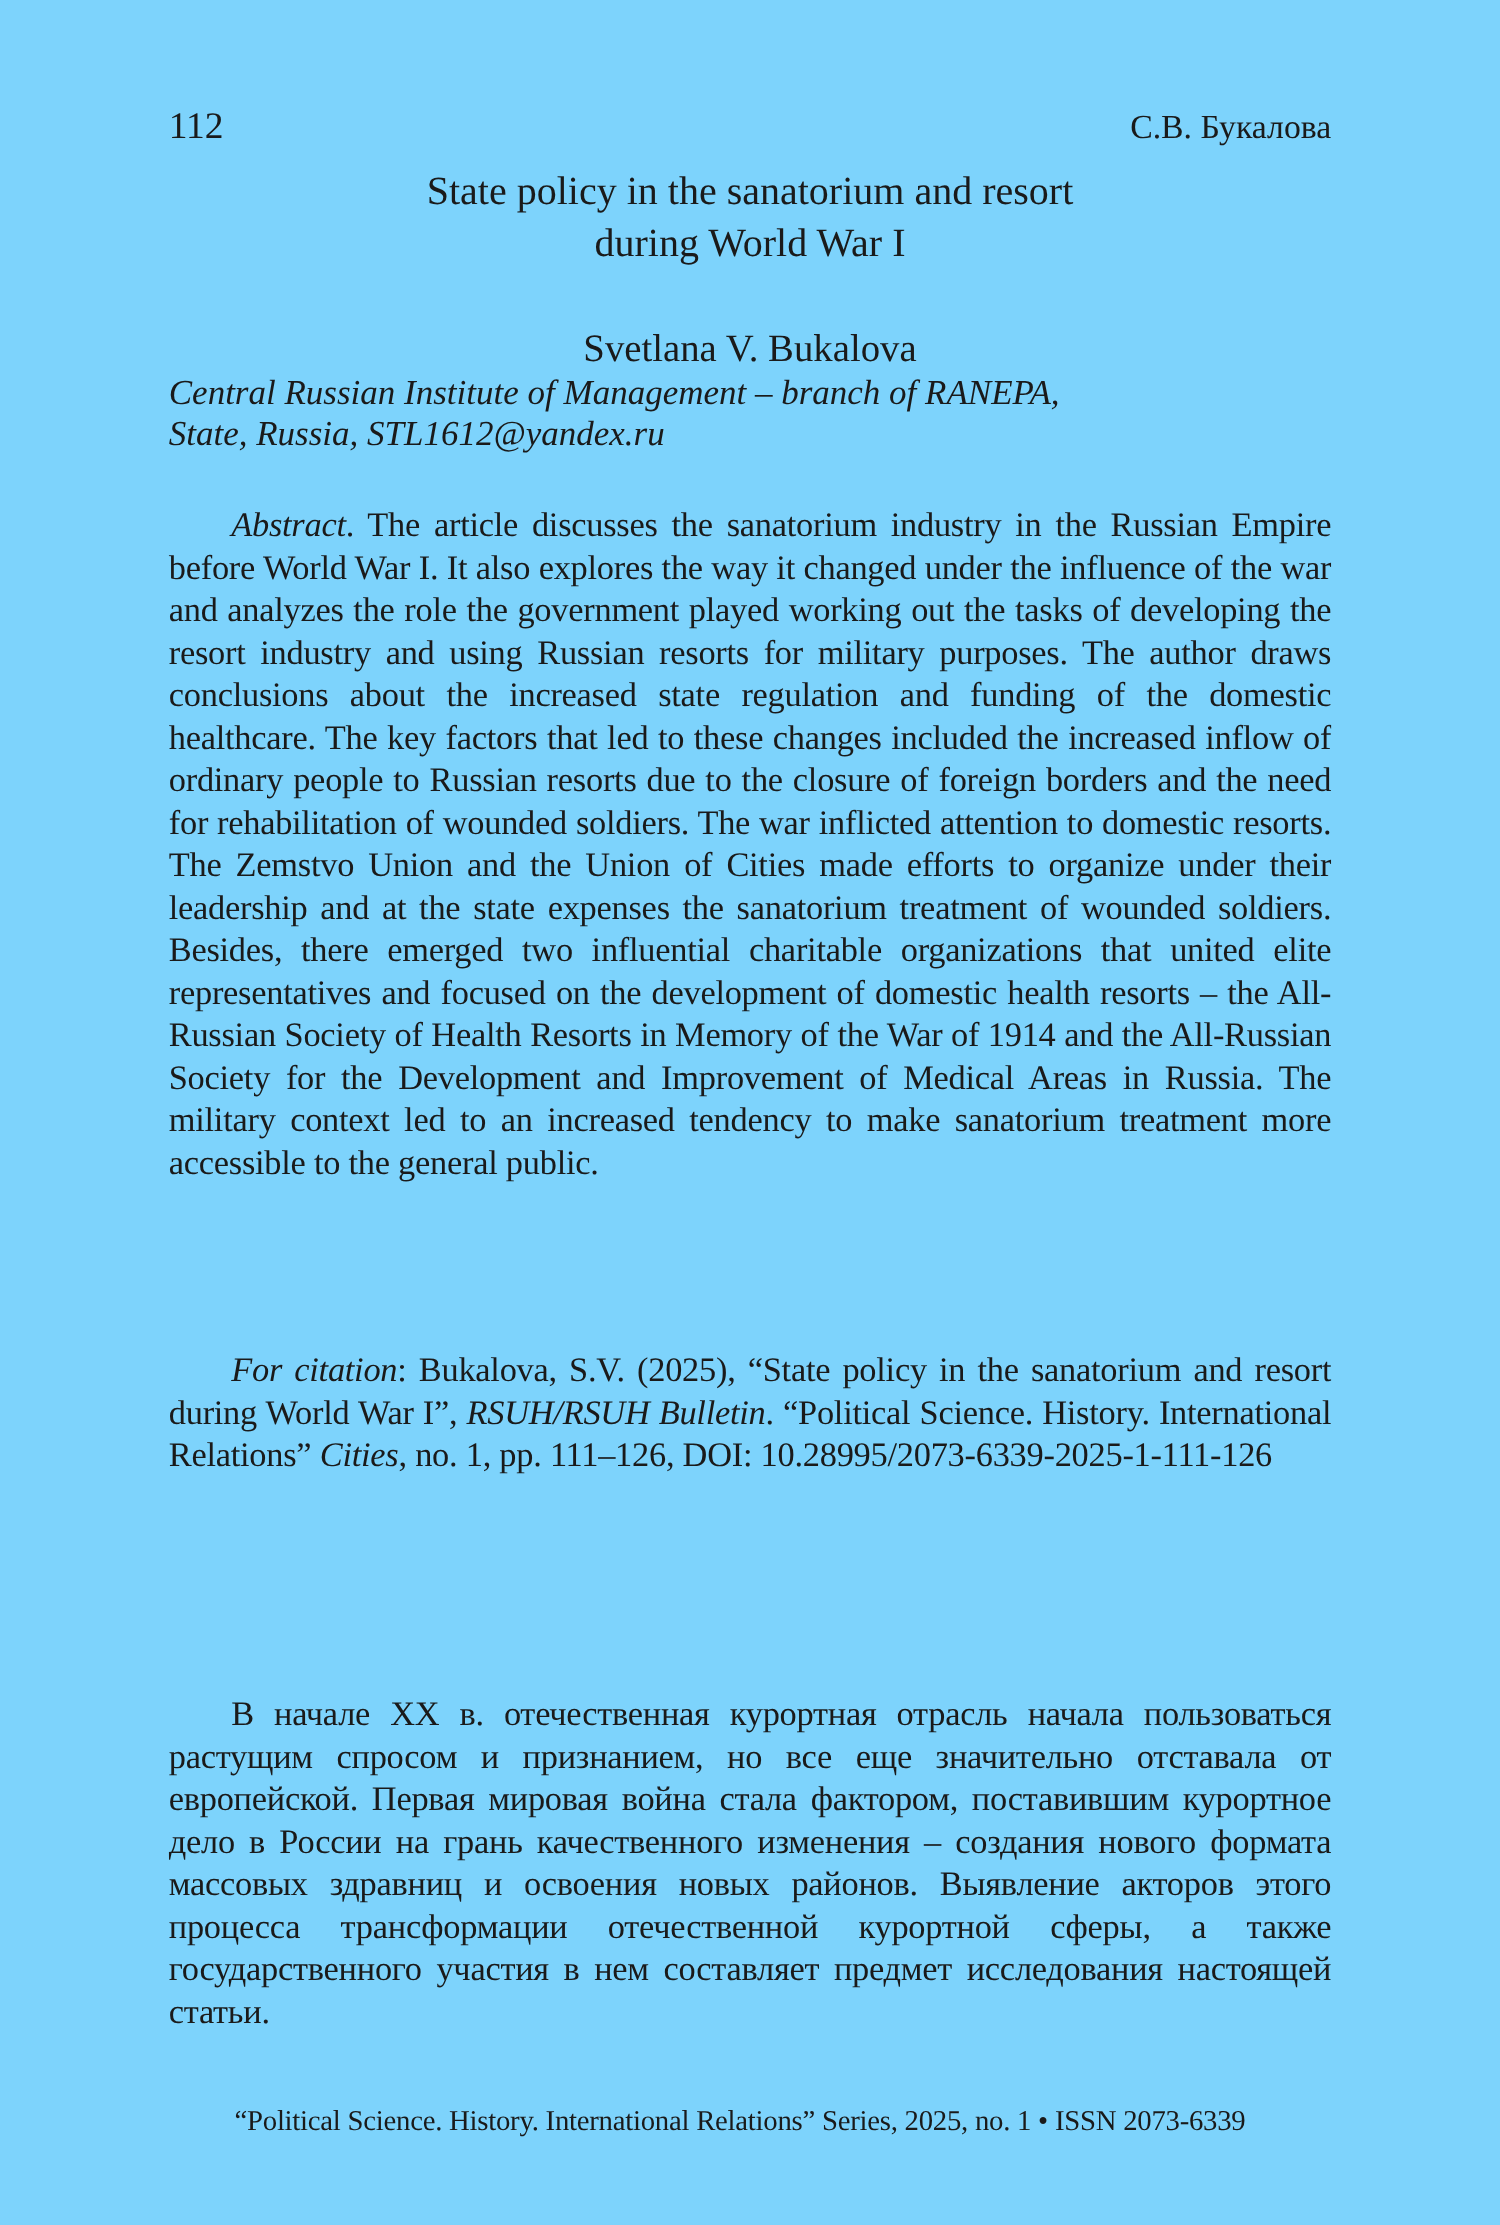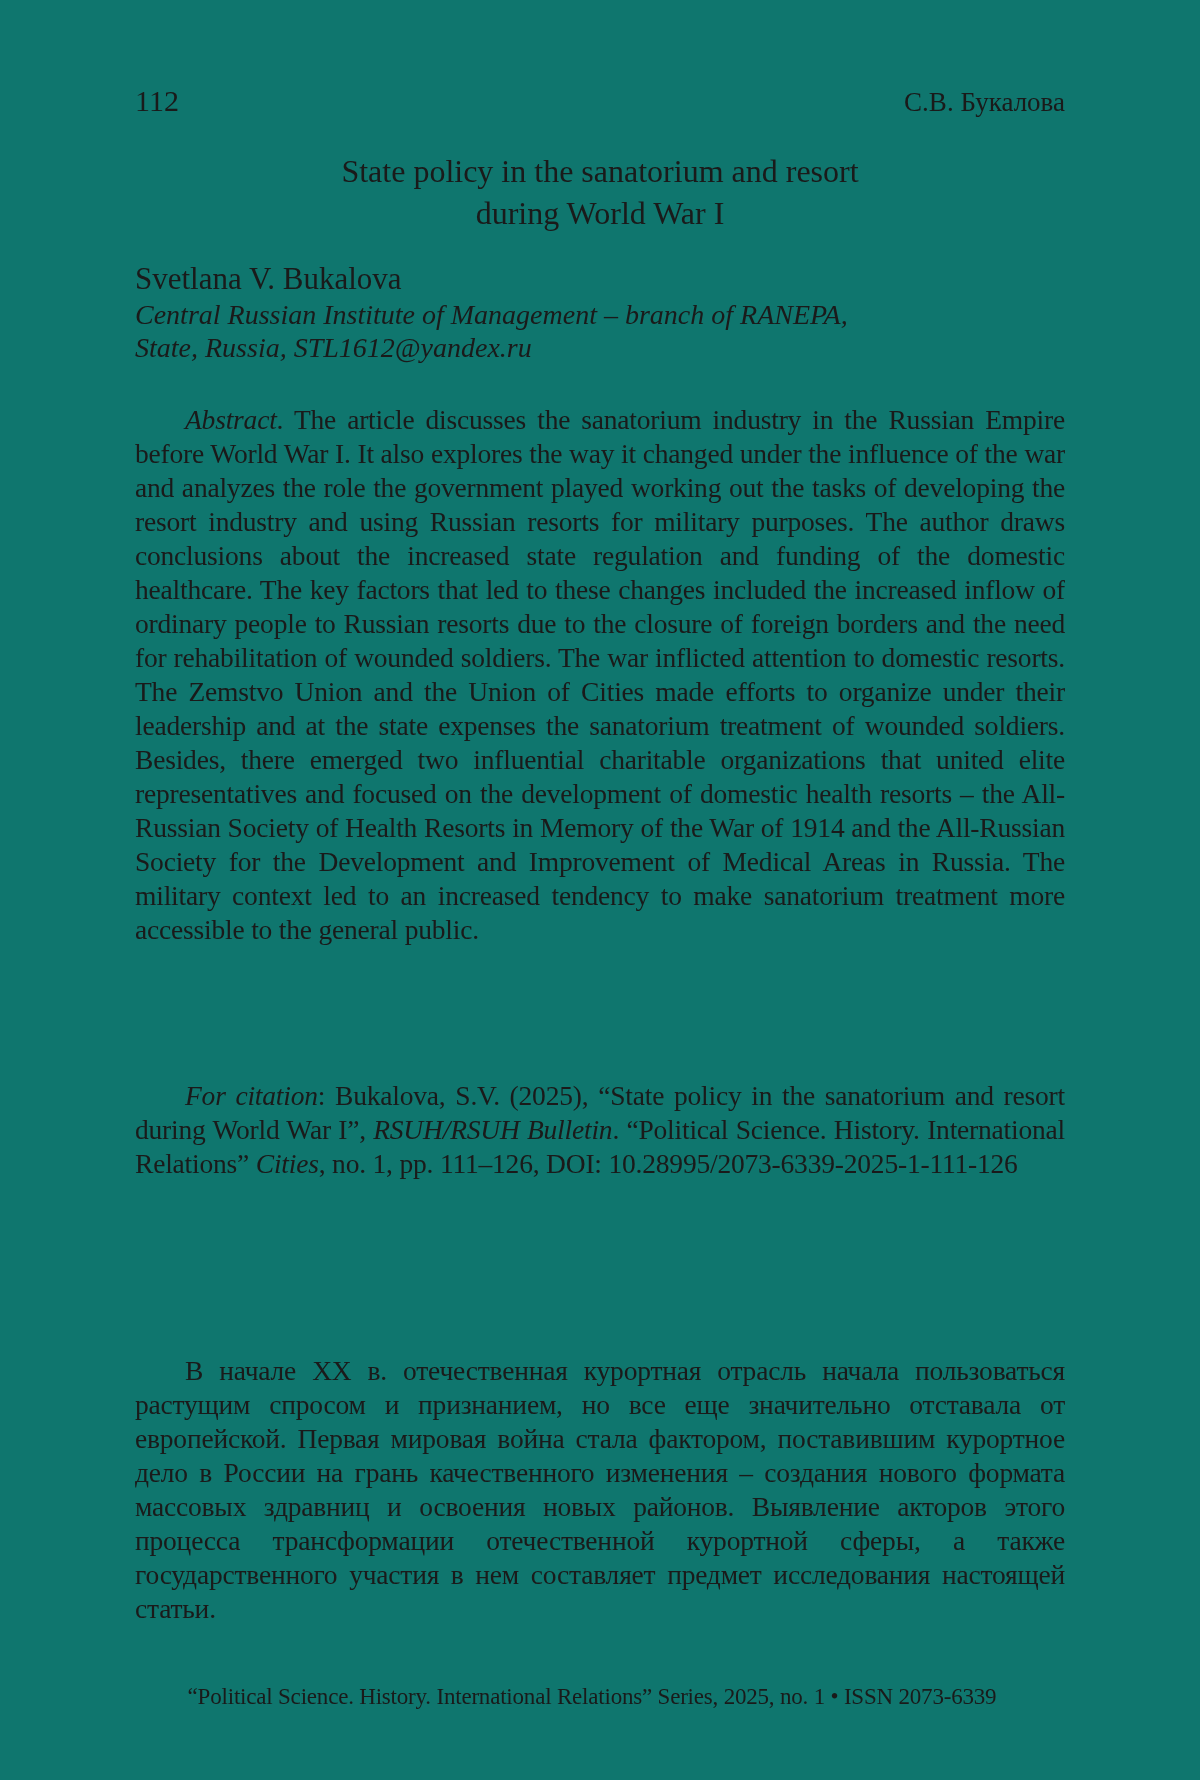--- a/index.html
+++ b/index.html
@@ -1,47 +1,47 @@
 <!DOCTYPE html>
 <html><head>
 <meta charset="utf-8">
 <style>
   html, body { margin: 0; padding: 0; background: #e8e8e8; }
   .page {
     position: relative;
     width: 1200px;
     height: 1780px;
     margin: 0 auto;
-    background: #0f766e;
+    background: #7dd3fc;
     color: #1a1a1a;
     font-family: "Liberation Serif", "DejaVu Serif", serif;
     overflow: hidden;
   }
   .abs { position: absolute; left: 135px; width: 930px; }
 
   .running-head {
     top: 86px;
     display: flex;
     justify-content: space-between;
     align-items: baseline;
   }
   .page-number { font-size: 30px; line-height: 30px; }
   .running-author { font-size: 27px; line-height: 30px; }
 
   .title-block {
-    top: 150px;
+    top: 131px;
     text-align: center;
     font-size: 32px;
     line-height: 42px;
     font-weight: normal;
     margin: 0;
   }
   .author-block {
     top: 262px;
-    text-align: left;
+    text-align: center;
     font-size: 31px;
     line-height: 34px;
   }
   .affiliation-block {
     top: 298px;
     text-align: left;
     font-style: italic;
     font-size: 28px;
     line-height: 33px;
   }

